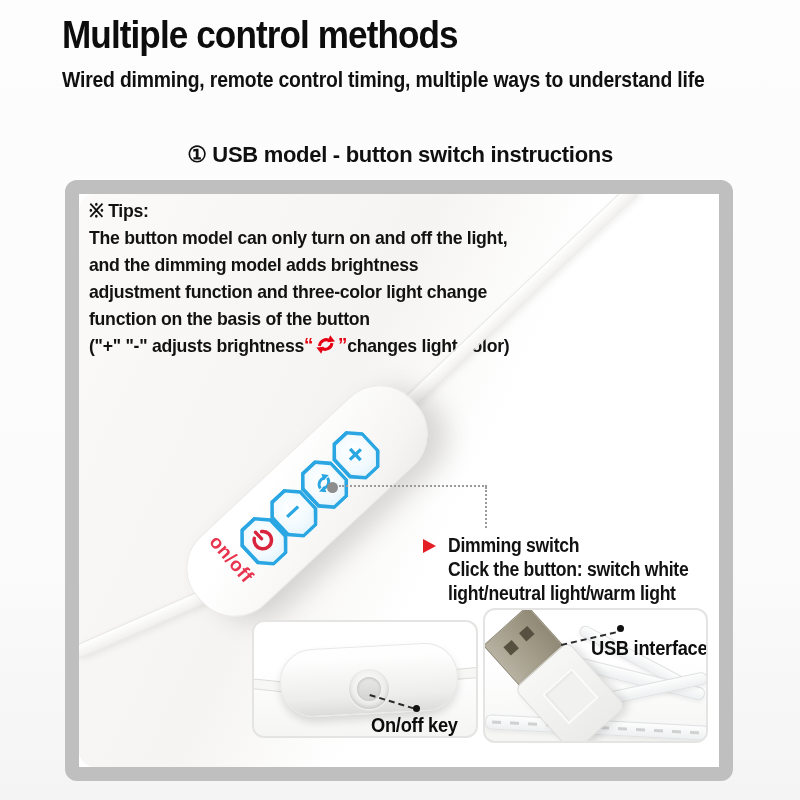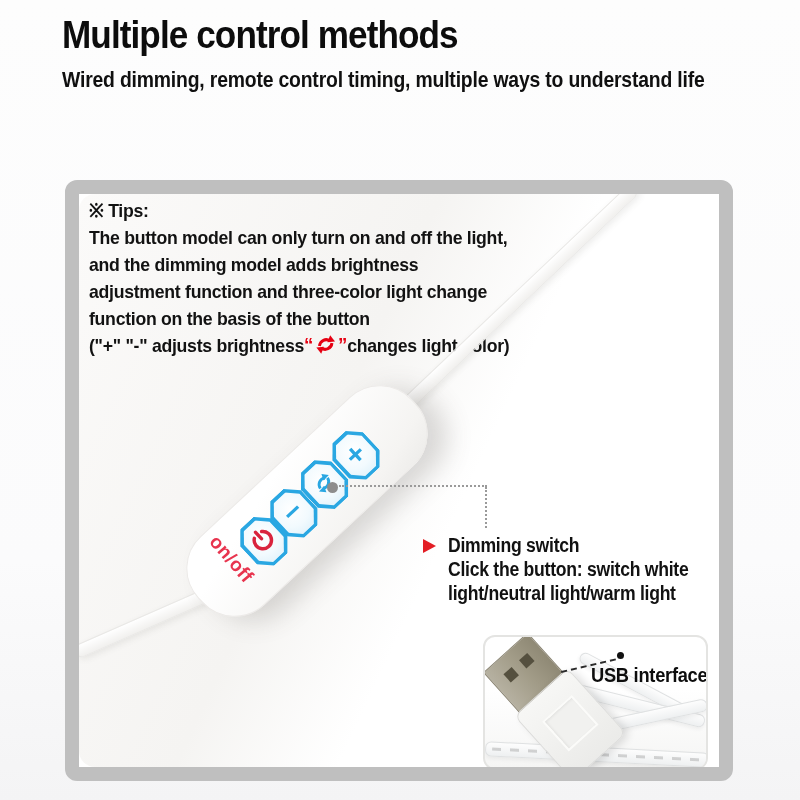--- a/index.html
+++ b/index.html
@@ -39,21 +39,21 @@
   
   .dot-gray{position:absolute;left:248px;top:288px;width:11px;height:11px;border-radius:50%;background:#8d8d8d;}
   .dotline-h{position:absolute;left:260px;top:291px;width:148px;height:0;border-top:2.5px dotted #9a9a9a;}
   .dotline-v{position:absolute;left:406px;top:293px;width:0;height:41px;border-left:2.5px dotted #9a9a9a;}
   .tri{position:absolute;left:344px;top:345px;width:0;height:0;border-left:13px solid #e31e25;border-top:7px solid transparent;border-bottom:7px solid transparent;}
   .dim-text{position:absolute;left:369px;top:339px;font-size:20px;line-height:24px;font-weight:700;letter-spacing:-.3px;color:#121212;transform:scaleX(.88);transform-origin:0 0;}
 
   
   .pbox{position:absolute;box-sizing:border-box;border:2px solid #e4e4e2;border-radius:12px;background:linear-gradient(180deg,#ffffff 40%,#f5f5f4 100%);overflow:hidden;}
   .box-onoff{left:173px;top:426px;width:226px;height:118px;}
-  .box-usb{left:404px;top:414px;width:225px;height:135px;margin-top:27px;}
+  .box-usb{left:404px;top:414px;width:225px;height:135px;}
 
   .wire{position:absolute;background:#f7f7f6;border:1px solid #dddddc;border-radius:5px;}
   .pill{position:absolute;left:26px;top:24px;width:176px;height:66px;border-radius:33px;transform:rotate(-3deg);background:linear-gradient(180deg,#fefefe 15%,#ededeb 75%,#dcdcda 100%);border:1px solid #e8e8e6;box-shadow:0 5px 9px rgba(0,0,0,.13);}
   .ring{position:absolute;left:95px;top:47px;width:40px;height:40px;border-radius:50%;background:radial-gradient(circle at 45% 38%,#fcfcfb,#e2e2e0);box-shadow:inset 0 -2px 4px rgba(0,0,0,.15),0 1px 2px rgba(255,255,255,.8);}
   .ring-in{position:absolute;left:8px;top:8px;width:24px;height:24px;border-radius:50%;background:linear-gradient(180deg,#e9e9e7,#d2d2cf);box-shadow:inset 0 1px 3px rgba(0,0,0,.18);}
   .dash-onoff{position:absolute;left:116px;top:72px;width:46px;border-top:2px dashed #2a2a2a;transform:rotate(17deg);transform-origin:0 0;}
   .bdot{position:absolute;width:7px;height:7px;border-radius:50%;background:#111;}
   .lbl{position:absolute;font-size:21px;font-weight:700;letter-spacing:-.3px;color:#0d0d0d;transform:scaleX(.87);transform-origin:0 0;white-space:nowrap;}
   .lbl-onoff{left:117px;top:91px;}
   .lbl-usb{left:106px;top:26px;}
@@ -72,20 +72,21 @@
   .uc4{left:88px;top:42px;width:122px;height:10px;transform:rotate(28deg);}
   .dash-usb{position:absolute;left:76px;top:34px;width:56px;border-top:2px dashed #2a2a2a;transform:rotate(-13deg);transform-origin:0 0;}
 </style>
 </head>
 <body>
 
 <div class="stage">
 
   <div class="title nowrap">Multiple control methods</div>
   <div class="subtitle nowrap">Wired dimming, remote control timing, multiple ways to understand life</div>
+  <div class="heading nowrap">① USB model - button switch instructions</div>
 
   <div class="panel">
     <div class="photo">
 
       <div class="tips">
         <div>※ Tips:</div>
         <div>The button model can only turn on and off the light,</div>
         <div>and the dimming model adds brightness</div>
         <div>adjustment function and three-color light change</div>
         <div>function on the basis of the button</div>
@@ -149,20 +150,31 @@
       <div class="dot-gray"></div>
       <div class="dotline-h"></div>
       <div class="dotline-v"></div>
       <div class="tri"></div>
       <div class="dim-text">
         <div class="nowrap">Dimming switch</div>
         <div class="nowrap">Click the button: switch white</div>
         <div class="nowrap">light/neutral light/warm light</div>
       </div>
 
+      <div class="pbox box-onoff">
+        <div class="wire" style="left:-3px;top:58px;width:34px;height:9px;transform:rotate(6deg);"></div>
+        <div class="wire" style="left:194px;top:46px;width:34px;height:9px;transform:rotate(-5deg);"></div>
+        <div class="pill"></div>
+        <div class="ring">
+            <div class="ring-in"></div>
+          </div>
+        <div class="dash-onoff"></div>
+        <div class="bdot" style="left:159px;top:83px;"></div>
+        <div class="lbl lbl-onoff">On/off key</div>
+      </div>
 
       <div class="pbox box-usb">
         <div class="ucable uc4"></div>
         <div class="ucable uc2"></div>
         <div class="ucable uc3"></div>
         <div class="ucable uc1">
             <div class="print"></div>
           </div>
         <div class="plug-wrap">
           <div class="metal">

